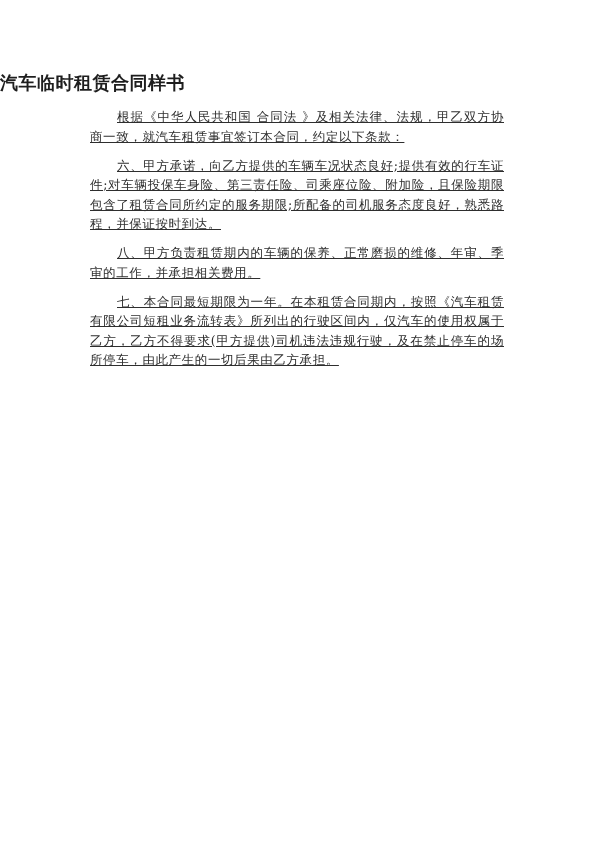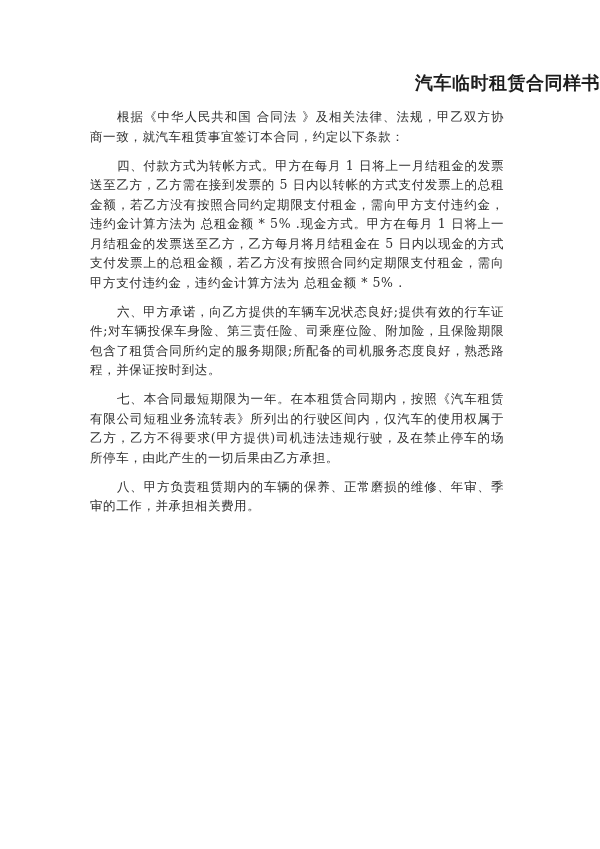--- a/index.html
+++ b/index.html
@@ -21,21 +21,21 @@
       top: 0;
       width: 600px;
       height: 849px;
       background: #ffffff;
     }
     .title {
       position: absolute;
       left: 0;
       top: 71px;
       width: 600px;
-      text-align: right;
+      text-align: left;
       font-size: 18px;
       font-weight: bold;
       letter-spacing: 0.5px;
       line-height: 24px;
       color: #1e1e1e;
       margin: 0;
     }
     .body-text {
       position: absolute;
       left: 90px;
@@ -44,28 +44,28 @@
     }
     .para {
       margin: 0 0 9.5px 0;
       font-size: 12.5px;
       line-height: 19.5px;
       text-indent: 27px;
       letter-spacing: 0.6px;
       text-align: justify;
       color: #2e2e2e;
       word-break: break-all;
+      text-decoration: underline;
     }
   </style>
 </head>
 <body>
 
 <div class="page">
   <h1 class="title">汽车临时租赁合同样书</h1>
 
   <div class="body-text">
     <p class="para">根据《中华人民共和国 合同法 》及相关法律、法规，甲乙双方协商一致，就汽车租赁事宜签订本合同，约定以下条款：</p>
-    <p class="para">四、付款方式为转帐方式。甲方在每月 1 日将上一月结租金的发票送至乙方，乙方需在接到发票的 5 日内以转帐的方式支付发票上的总租金额，若乙方没有按照合同约定期限支付租金，需向甲方支付违约金，违约金计算方法为 总租金额 * 5% .现金方式。甲方在每月 1 日将上一月结租金的发票送至乙方，乙方每月将月结租金在 5 日内以现金的方式支付发票上的总租金额，若乙方没有按照合同约定期限支付租金，需向甲方支付违约金，违约金计算方法为 总租金额 * 5% .</p>
     <p class="para">六、甲方承诺，向乙方提供的车辆车况状态良好;提供有效的行车证件;对车辆投保车身险、第三责任险、司乘座位险、附加险，且保险期限包含了租赁合同所约定的服务期限;所配备的司机服务态度良好，熟悉路程，并保证按时到达。</p>
+    <p class="para">八、甲方负责租赁期内的车辆的保养、正常磨损的维修、年审、季审的工作，并承担相关费用。</p>
     <p class="para">七、本合同最短期限为一年。在本租赁合同期内，按照《汽车租赁有限公司短租业务流转表》所列出的行驶区间内，仅汽车的使用权属于乙方，乙方不得要求(甲方提供)司机违法违规行驶，及在禁止停车的场所停车，由此产生的一切后果由乙方承担。</p>
-    <p class="para">八、甲方负责租赁期内的车辆的保养、正常磨损的维修、年审、季审的工作，并承担相关费用。</p>
   </div>
 </div>
 
 </body></html>

